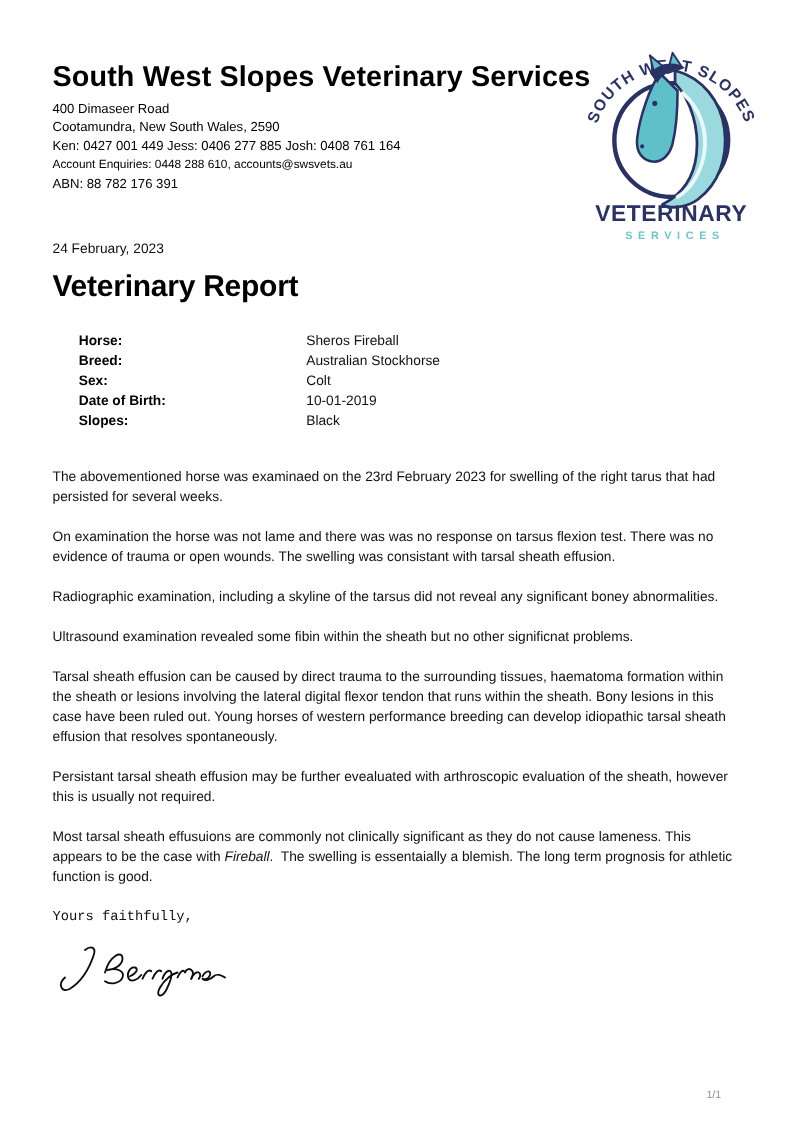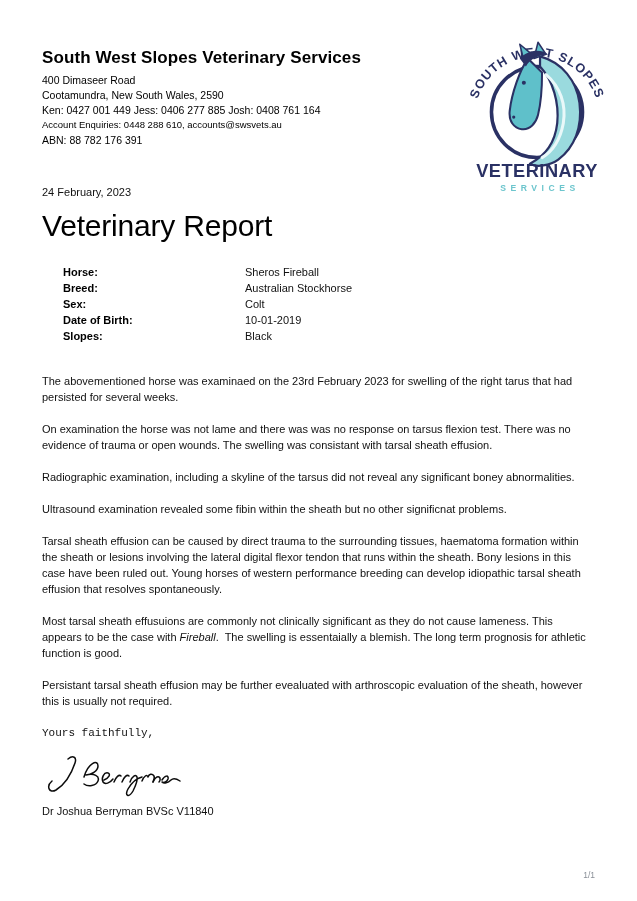--- a/index.html
+++ b/index.html
@@ -9,47 +9,47 @@
     font-family: "Liberation Sans", sans-serif;
     color: #111111;
     position: relative;
     overflow: hidden;
   }
   .page { position: relative; width: 637px; height: 901px; background: #fff; }
   .content { padding: 48px 42px 0 42px; }
 
   
   .letterhead { position: relative; }
-  .business-name { font-size: 17px; font-weight: 700; color: #000; letter-spacing: 0.1px; }
+  .business-name { font-size: 23px; font-weight: 700; color: #000; letter-spacing: 0.1px; }
   .addr { font-size: 10.5px; line-height: 14px; color: #000; margin-top: 1px; }
   .addr.first { margin-top: 5px; }
   .addr.small { font-size: 9.5px; }
 
   
   .logo { position: absolute; top: -26px; right: -18px; width: 152px; height: 172px; }
 
   
   .report-date { margin-top: 39px; font-size: 11px; color: #111; }
-  .report-title { margin-top: 11px; font-size: 30px; font-weight: 400; color: #000; letter-spacing: -0.2px; }
+  .report-title { margin-top: 11px; font-size: 24px; font-weight: 700; color: #000; letter-spacing: -0.2px; }
 
   
   .details { margin-top: 21px; }
   .detail-row { display: flex; font-size: 11px; line-height: 16px; padding-left: 21px; }
   .detail-label { width: 182px; font-weight: 700; color: #000; }
   .detail-value { font-weight: 400; color: #111; }
 
   
   .report-body { margin-top: 29px; max-width: 556px; }
   .para { font-size: 11px; line-height: 16px; margin-bottom: 16px; color: #111; white-space: pre-wrap; }
   .closing { font-size: 11px; line-height: 16px; margin-top: 0; color: #111; font-family: Liberation Mono, monospace; }
 
   .signature { display: block; margin: 10px 0 4px 2px; }
   .signatory { font-size: 11px; color: #111; margin-top: 6px; }
 
-  .page-footer { position: absolute; right: 42px; bottom: 21px; font-size: 8.5px; color: #8a8f98; }
+  .page-footer { position: absolute; right: 60px; bottom: 21px; font-size: 8.5px; color: #8a8f98; }
 </style>
 </head>
 <body>
 
 <div class="page">
   <div class="content">
 
     <div class="letterhead">
       <div class="business-name">South West Slopes Veterinary Services</div>
       <div class="addr first">400 Dimaseer Road</div>
@@ -111,38 +111,37 @@
         <span class="detail-value">Black</span>
       </div>
     </div>
 
     <div class="report-body">
       <p class="para">The abovementioned horse was examinaed on the 23rd February 2023 for swelling of the right tarus that had persisted for several weeks.</p>
       <p class="para">On examination the horse was not lame and there was was no response on tarsus flexion test. There was no evidence of trauma or open wounds. The swelling was consistant with tarsal sheath effusion.</p>
       <p class="para">Radiographic examination, including a skyline of the tarsus did not reveal any significant boney abnormalities.</p>
       <p class="para">Ultrasound examination revealed some fibin within the sheath but no other significnat problems.</p>
       <p class="para">Tarsal sheath effusion can be caused by direct trauma to the surrounding tissues, haematoma formation within the sheath or lesions involving the lateral digital flexor tendon that runs within the sheath. Bony lesions in this case have been ruled out. Young horses of western performance breeding can develop idiopathic tarsal sheath effusion that resolves spontaneously.</p>
+      <p class="para">Persistant tarsal sheath effusion may be further evealuated with arthroscopic evaluation of the sheath, however this is usually not required.</p>
       <p class="para"><span>Most tarsal sheath effusuions are commonly not clinically significant as they do not cause lameness. This appears to be the case with </span><i>Fireball</i><span>.  The swelling is essentaially a blemish. The long term prognosis for athletic function is good.</span></p>
-      <p class="para">Persistant tarsal sheath effusion may be further evealuated with arthroscopic evaluation of the sheath, however this is usually not required.</p>
 
       <p class="closing">Yours faithfully,</p>
 
       <svg class="signature" width="140" height="48" viewBox="0 0 140 48" xmlns="http://www.w3.org/2000/svg">
         <g fill="none" stroke="#0c0c0c" stroke-width="1.5" stroke-linecap="round" stroke-linejoin="round">
           <path d="M24 8 C29 4 33 6 31 12 C27 24 20 34 12 39 C5 43 2 35 8 30"></path>
           <path d="M40 26 C44 12 54 8 54 15 C54 20 47 24 42 24 C50 22 56 25 54 30 C52 35 44 36 40 33"></path>
           <path d="M60 29 C65 27 67 23 64 22 C60 21 57 27 59 31 C61 34 66 32 69 28"></path>
           <path d="M70 31 C72 26 75 23 77 25"></path>
           <path d="M78 31 C80 26 83 23 85 25"></path>
           <path d="M86 31 C88 25 92 23 93 26 C94 29 92 34 89 40 C85 47 80 45 84 38 C88 31 94 27 98 26"></path>
           <path d="M98 30 C100 25 103 23 104 26 C105 23 108 22 110 25 C111 27 110 29 109 31"></path>
           <path d="M109 31 C110 28 113 25 115 26 C117 27 116 30 115 31"></path>
           <path d="M118 29 C121 24 125 24 124 28 C123 31 120 32 118 31 C120 33 124 32 127 29 C129 27 133 28 136 30"></path>
         </g>
       </svg>
 
-      <div class="signatory">Dr Joshua Berryman BVSc V11840</div>
     </div>
 
   </div>
 
   <div class="page-footer">1/1</div>
 </div>
 
 </body></html>

